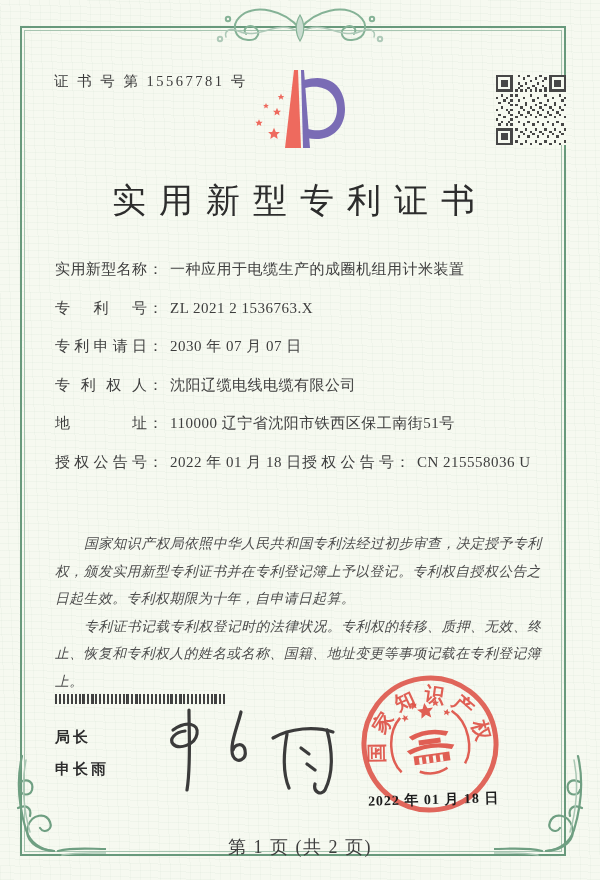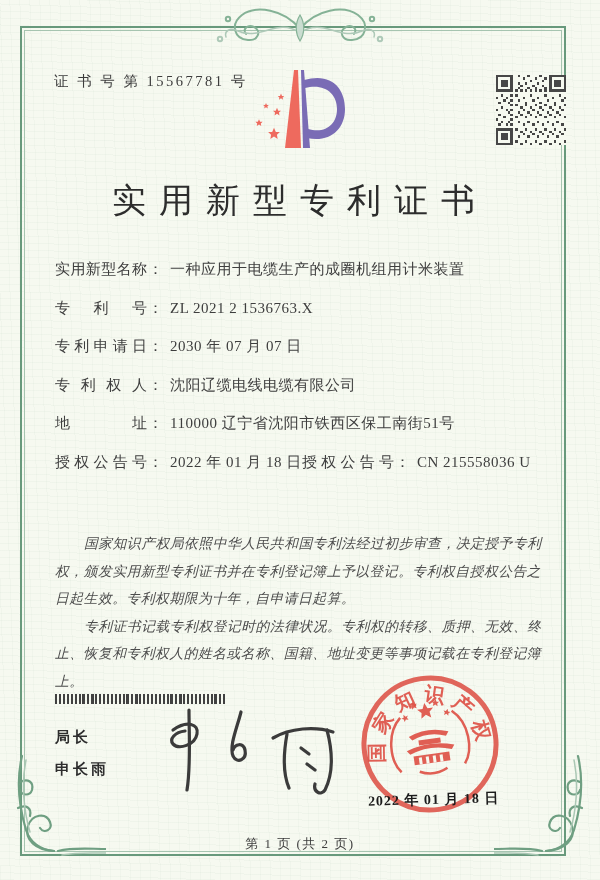--- a/index.html
+++ b/index.html
@@ -56,21 +56,21 @@
   .director-title { top:728px; }
   .director-name { top:760px; }
   .signature { position:absolute; left:145px; top:698px; width:205px; height:100px; }
   .seal { position:absolute; left:350px; top:664px; width:160px; height:160px; transform:rotate(-8deg); }
   .seal-date {
     position:absolute; left:368px; top:791px; font-size:14px; font-weight:700;
     letter-spacing:1px; color:#1b1b1b; transform:rotate(-1.5deg); white-space:nowrap;
   }
   .footer {
     position:absolute; left:0; right:0; top:835px; text-align:center;
-    font-size:13px; letter-spacing:1.5px; color:#3d3d3d;
+    font-size:18px; letter-spacing:1.5px; color:#3d3d3d;
   }
   .ornament-top { position:absolute; left:158px; top:3px; width:284px; height:48px; }
   .flourish { position:absolute; top:752px; width:100px; height:106px; }
   .flourish.left { left:6px; }
   .flourish.right { left:494px; transform:scaleX(-1); }
 </style>
 </head>
 <body>
 
 <div class="certificate">

